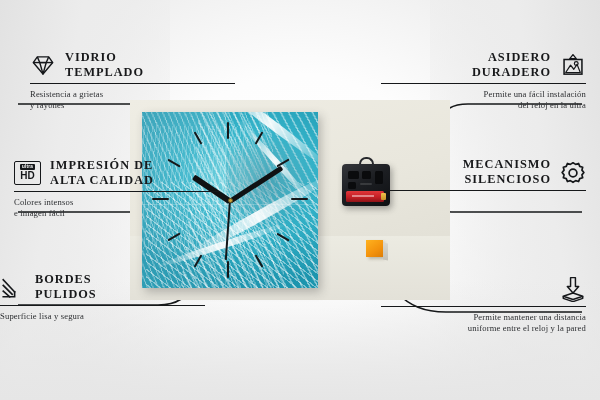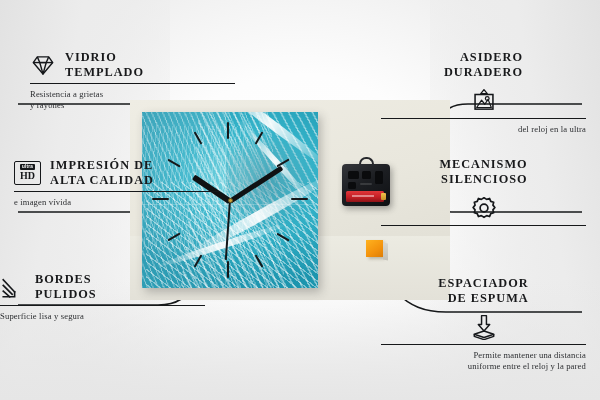--- a/index.html
+++ b/index.html
@@ -134,21 +134,21 @@
     background:linear-gradient(180deg,#d9d7ce,#c3c1b8);
     transform:skewY(14deg);
   }
 
   
   .feat { position:absolute; width:205px; }
   .feat .head {
     display:flex; align-items:center; gap:9px;
     padding-bottom:4px;
   }
-  .feat.right .head { flex-direction:column; justify-content:flex-end; }
+  .feat.right .head { flex-direction:row; justify-content:flex-end;align-items:flex-end; }
   .titles { display:flex; flex-direction:column; }
   .ttl {
     font-family:"Liberation Serif", serif;
     font-weight:700; font-size:12.3px; letter-spacing:1.0px;
     color:#18191b; line-height:14.5px; white-space:nowrap;
   }
   .feat.right .ttl { text-align:right; }
   .rule { height:1.4px; background:#16181a; width:100%; }
   .desc {
     margin-top:5px;
@@ -166,21 +166,21 @@
     border:1.7px solid #15171a; border-radius:2px;
     display:flex; flex-direction:column; align-items:center; justify-content:center;
     line-height:1;
   }
   .hd-ultra {
     font-family:"Liberation Sans", sans-serif;
     font-size:4.6px; font-weight:700; letter-spacing:.2px;
     color:#fff; background:#15171a; padding:.6px 2.4px; border-radius:1px;
   }
   .hd-txt {
-    font-family:Liberation Serif, serif;
+    font-family:Liberation Sans, sans-serif;
     font-size:10px; font-weight:700; color:#15171a; margin-top:1px;
   }
 
   
   #feat-vidrio     { left:30px;  top:50px; }
   #feat-impresion  { left:14px;  top:158px; }
   #feat-bordes     { left:0;  top:272px; }
   #feat-asidero    { left:381px; top:50px;  text-align:right; }
   #feat-mecanismo  { left:381px; top:157px; text-align:right; }
   #feat-espaciador { left:381px; top:276px; text-align:right; }
@@ -302,21 +302,22 @@
         <span class="hd-ultra">ultra</span>
         <span class="hd-txt">HD</span>
       </span>
       <span class="titles">
         <span class="ttl">IMPRESIÓN DE</span>
         <span class="ttl">ALTA CALIDAD</span>
       </span>
     </div>
     <div class="rule"></div>
     <div class="desc">
-      <div>e imagen vívida</div>
+      <div>Colores intensos</div>
+      <div>e imagen fácil</div>
     </div>
   </div>
 
   <div class="feat" id="feat-bordes">
     <div class="head">
       <span class="ico">
         <svg viewBox="0 0 32 32">
             <g fill="none" stroke="#15171a" stroke-width="2" stroke-linecap="square">
           <path d="M4 7 L18 22"></path>
               <path d="M4 14 L15 25"></path>
@@ -346,20 +347,21 @@
         <svg viewBox="0 0 32 32">
           <path d="M16 2 L12 7 H20 Z" fill="none" stroke="#15171a" stroke-width="1.6" stroke-linejoin="round"></path>
           <rect x="5" y="8" width="22" height="18" fill="none" stroke="#15171a" stroke-width="1.9"></rect>
           <path d="M7 24 L13 15 L17 20 L21 14 L25 24 Z" fill="none" stroke="#15171a" stroke-width="1.5" stroke-linejoin="round"></path>
           <circle cx="20" cy="13" r="2.3" fill="none" stroke="#15171a" stroke-width="1.5"></circle>
         </svg>
       </span>
     </div>
     <div class="rule"></div>
     <div class="desc">
+      <div>Permite una fácil instalación</div>
       <div>del reloj en la ultra</div>
     </div>
   </div>
 
   <div class="feat right" id="feat-mecanismo">
     <div class="head">
       <span class="titles">
         <span class="ttl">MECANISMO</span>
         <span class="ttl">SILENCIOSO</span>
       </span>
@@ -370,24 +372,20 @@
             <circle cx="16" cy="16" r="4.8"></circle>
           </g>
         </svg>
       </span>
     </div>
     <div class="rule"></div>
   </div>
 
   <div class="feat right" id="feat-espaciador">
     <div class="head">
-      <span class="titles">
-        <span class="ttl">ESPACIADOR</span>
-        <span class="ttl">DE ESPUMA</span>
-      </span>
       <span class="ico">
         <svg viewBox="0 0 32 32">
           <g fill="none" stroke="#15171a" stroke-width="1.8" stroke-linejoin="round">
             <path d="M13 2 H19 V13 H23 L16 21 L9 13 H13 Z"></path>
             <path d="M16 21 L4 25 L16 29 L28 25 Z"></path>
             <path d="M4 25 V27.5 L16 31.5 L28 27.5 V25"></path>
           </g>
         </svg>
       </span>
     </div>

